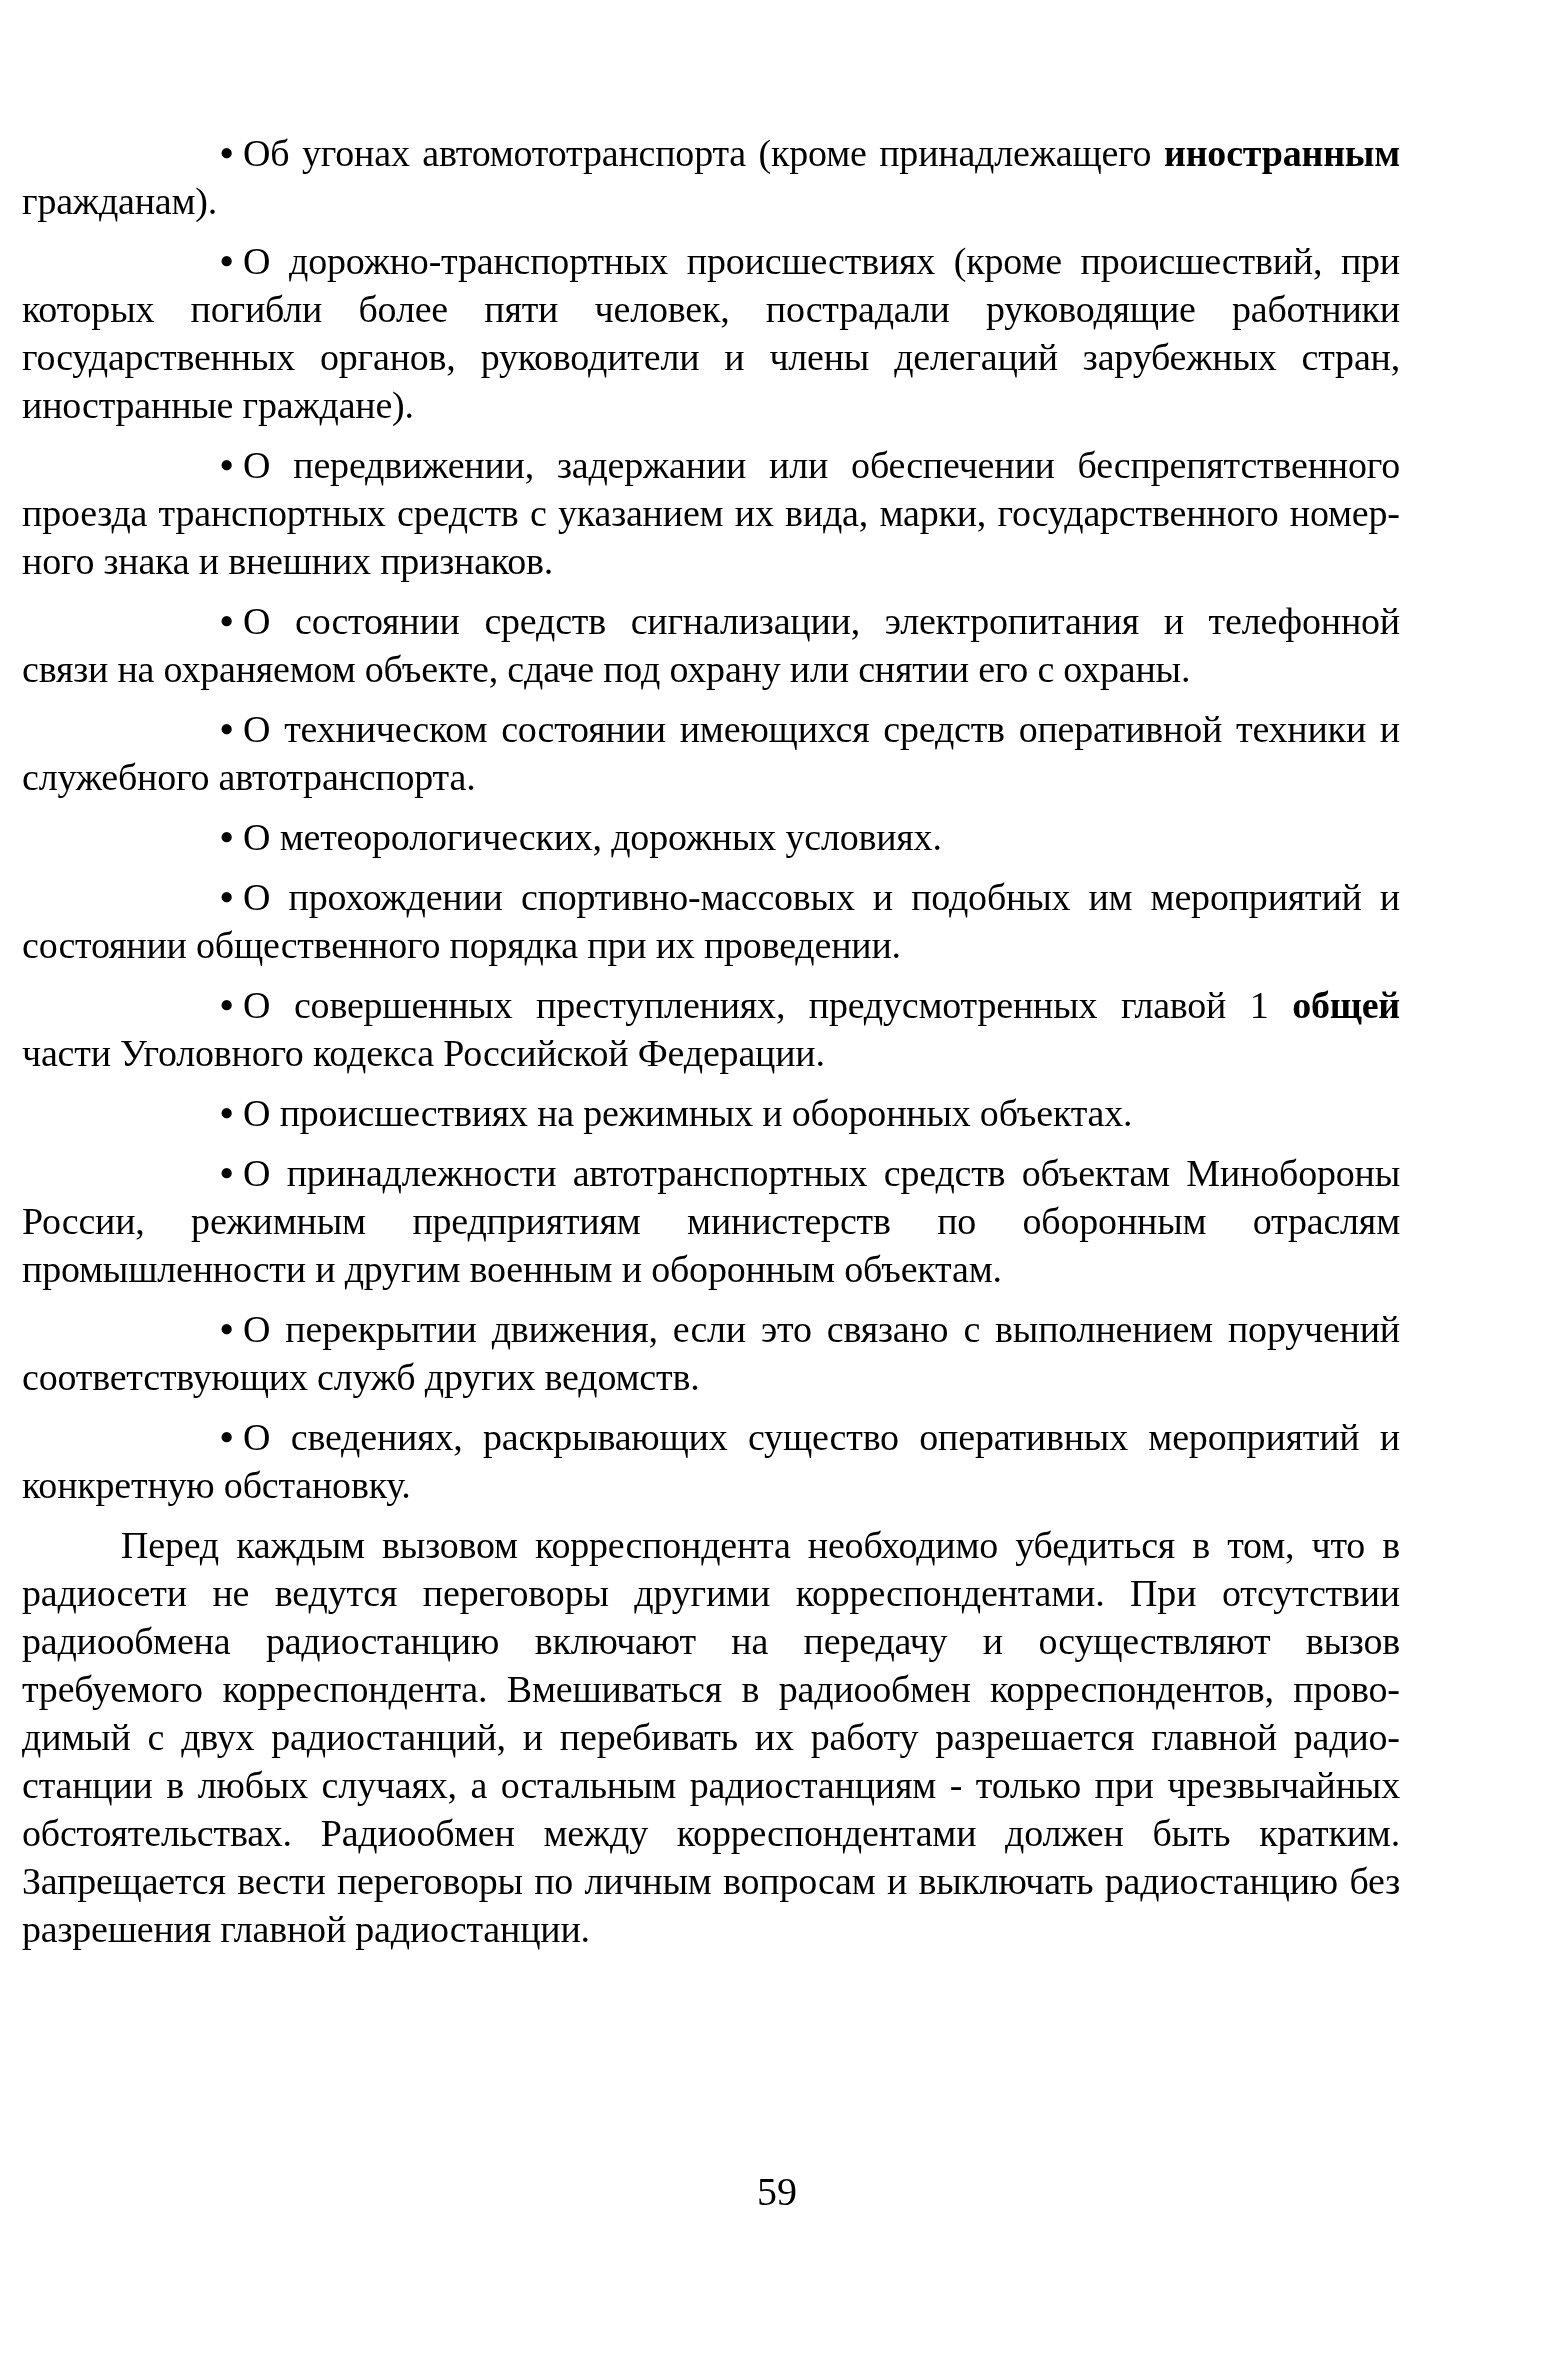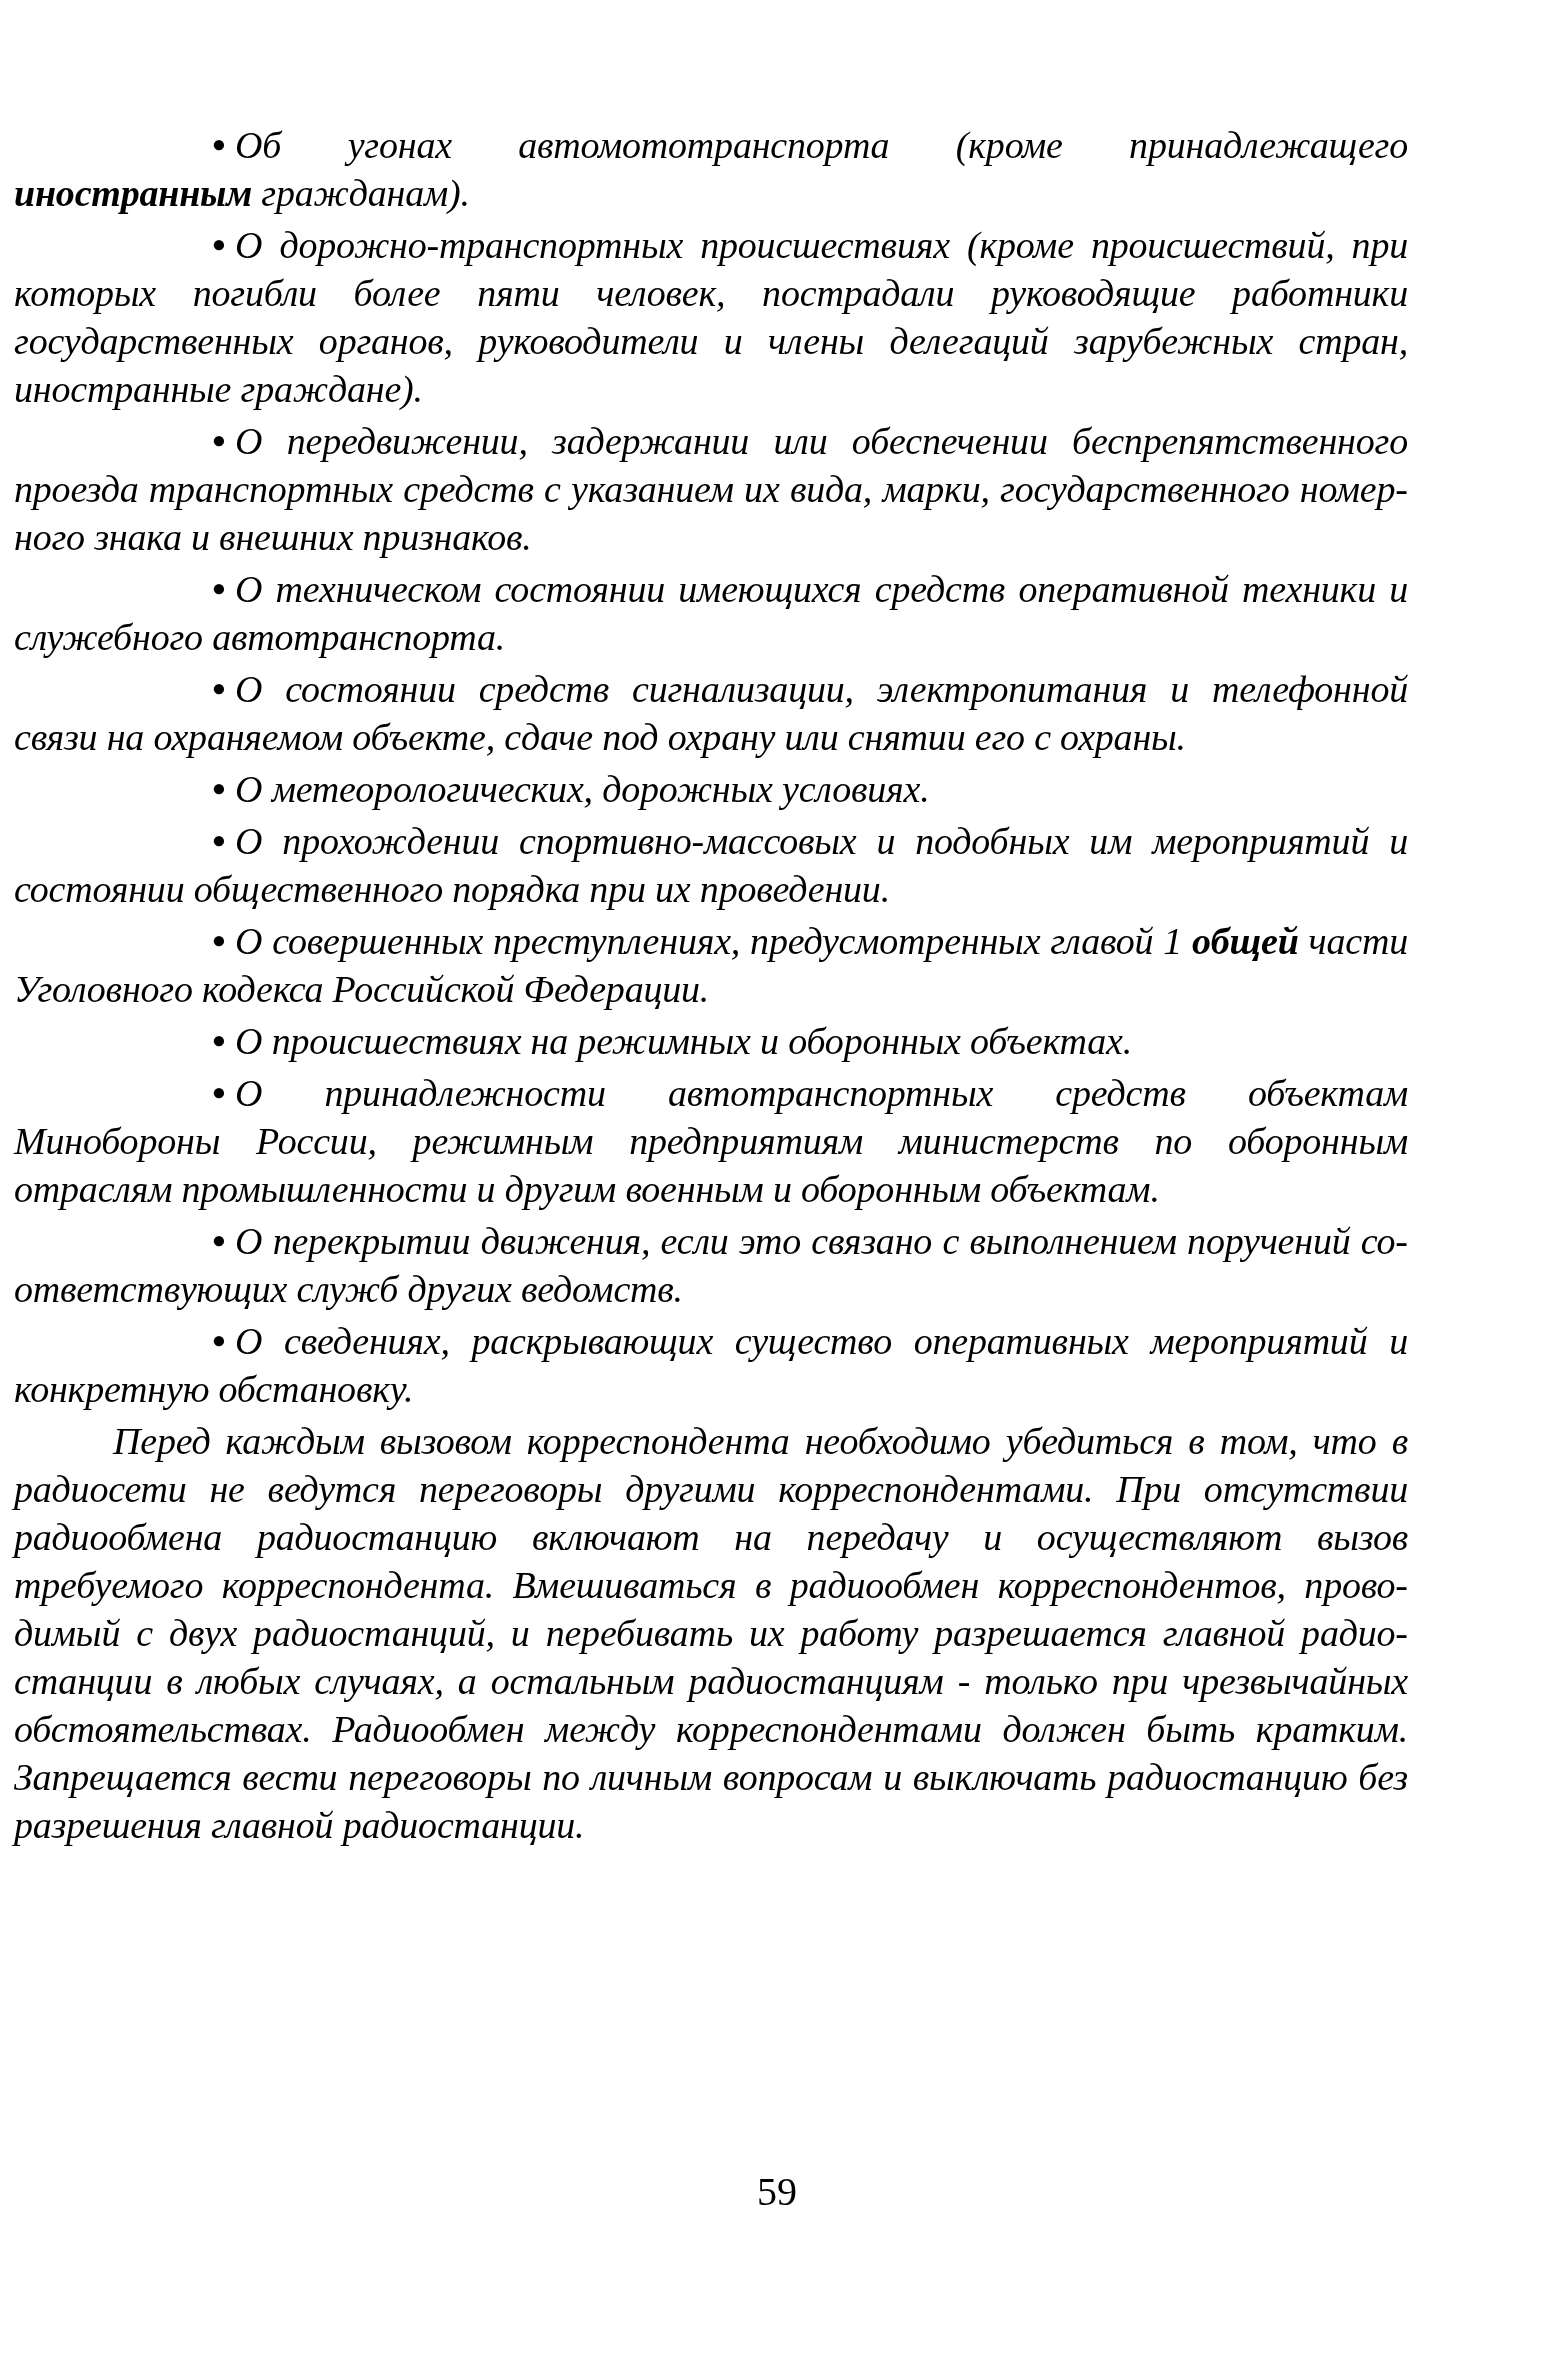--- a/index.html
+++ b/index.html
@@ -18,25 +18,24 @@
     .page {
       position: absolute;
       left: 10px;
       top: 117px;
       width: 1402px;
       font-size: 38px;
       line-height: 48px;
       letter-spacing: -0.2px;
     }
     .para {
-      margin: 4px;
+      margin: 12px;
       text-align: justify;
       text-indent: 99px;
       hyphens: manual;
-      font-style: italic;
     }
     .para.bullet .dot {
       display: inline-block;
       margin-right: 10px;
       font-weight: bold;
     }
     .b { font-weight: bold; }
     .page-number {
       position: absolute;
       left: 3px;
@@ -47,22 +46,22 @@
       font-family: "Liberation Serif", "DejaVu Serif", serif;
     }
   </style>
 </head>
 <body>
 
 <div class="page" id="doc">
     <p class="para bullet"><span class="dot">•</span><span>Об угонах автомототранспорта (кроме принадлежащего </span><span class="b">иностранным</span><span> гражданам).</span></p>
     <p class="para bullet"><span class="dot">•</span><span>О дорожно-транспортных происшествиях (кроме происшествий, при ко­торых погибли более пяти человек, пострадали руководящие работники государственных органов, руководители и члены делегаций зарубежных стран, иностранные граждане).</span></p>
     <p class="para bullet"><span class="dot">•</span><span>О передвижении, задержании или обеспечении беспрепятственного про­езда транспортных средств с указанием их вида, марки, государственного номер­ного знака и внешних признаков.</span></p>
+    <p class="para bullet"><span class="dot">•</span><span>О состоянии средств сигнализации, электропитания и телефонной связи на охраняемом объекте, сдаче под охрану или снятии его с охраны.</span></p>
     <p class="para bullet"><span class="dot">•</span><span>О техническом состоянии имеющихся средств оперативной техники и служебного автотранспорта.</span></p>
-    <p class="para bullet"><span class="dot">•</span><span>О состоянии средств сигнализации, электропитания и телефонной связи на охраняемом объекте, сдаче под охрану или снятии его с охраны.</span></p>
     <p class="para bullet"><span class="dot">•</span><span>О метеорологических, дорожных условиях.</span></p>
     <p class="para bullet"><span class="dot">•</span><span>О прохождении спортивно-массовых и подобных им мероприятий и состоянии общественного порядка при их проведении.</span></p>
     <p class="para bullet"><span class="dot">•</span><span>О совершенных преступлениях, предусмотренных главой 1 </span><span class="b">общей</span><span> части Уголовного кодекса Российской Федерации.</span></p>
     <p class="para bullet"><span class="dot">•</span><span>О происшествиях на режимных и оборонных объектах.</span></p>
     <p class="para bullet"><span class="dot">•</span><span>О принадлежности автотранспортных средств объектам Минобороны России, режимным предприятиям министерств по оборонным отраслям промышленности и другим военным и оборонным объектам.</span></p>
     <p class="para bullet"><span class="dot">•</span><span>О перекрытии движения, если это связано с выполнением поручений со­ответствующих служб других ведомств.</span></p>
     <p class="para bullet"><span class="dot">•</span><span>О сведениях, раскрывающих существо оперативных мероприятий и конкретную обстановку.</span></p>
     <p class="para"><span>Перед каждым вызовом корреспондента необходимо убедиться в том, что в радиосети не ведутся переговоры другими корреспондентами. При отсутствии радиооб­мена радиостанцию включают на передачу и осуществляют вызов требуемого корреспондента. Вмешиваться в радиообмен корреспондентов, прово­димый с двух радиостанций, и перебивать их работу разрешается главной радио­станции в любых случаях, а остальным радиостанциям - только при чрезвычайных обстоятельствах. Радиообмен между корреспондентами должен быть кратким. Запрещается вести переговоры по личным вопросам и выключать радиостанцию без разрешения главной радиостанции.</span></p>
   </div>
 

